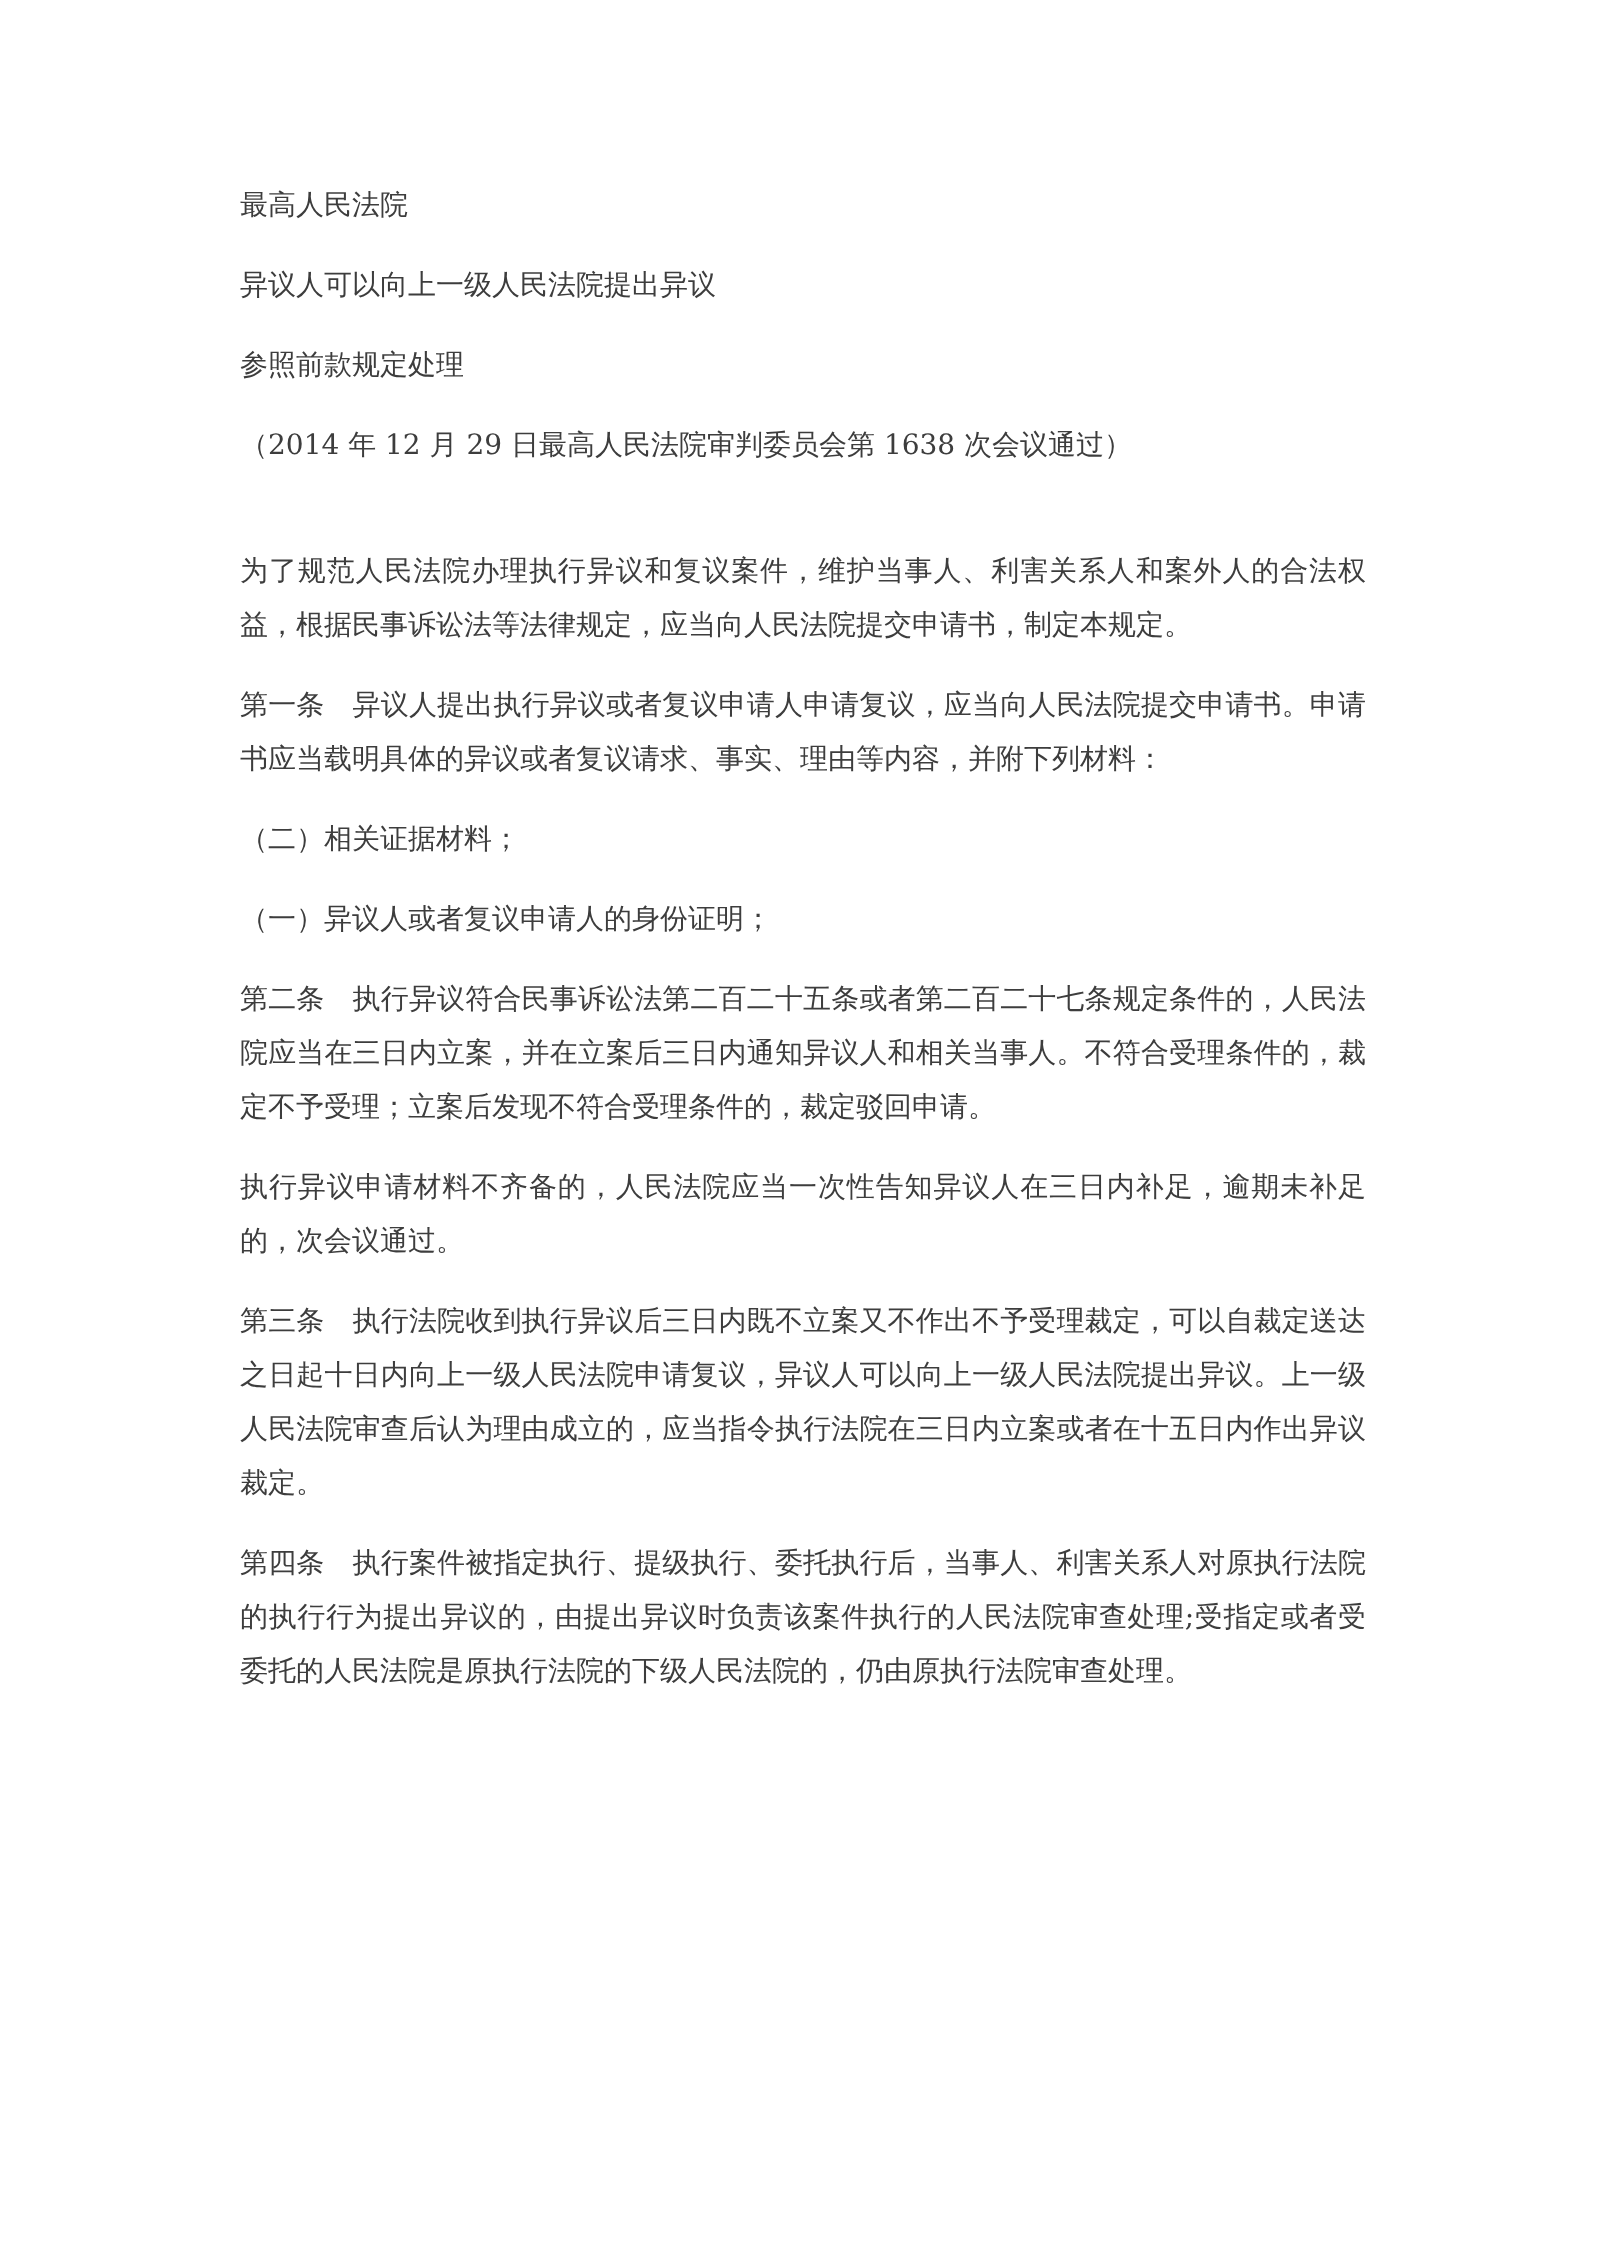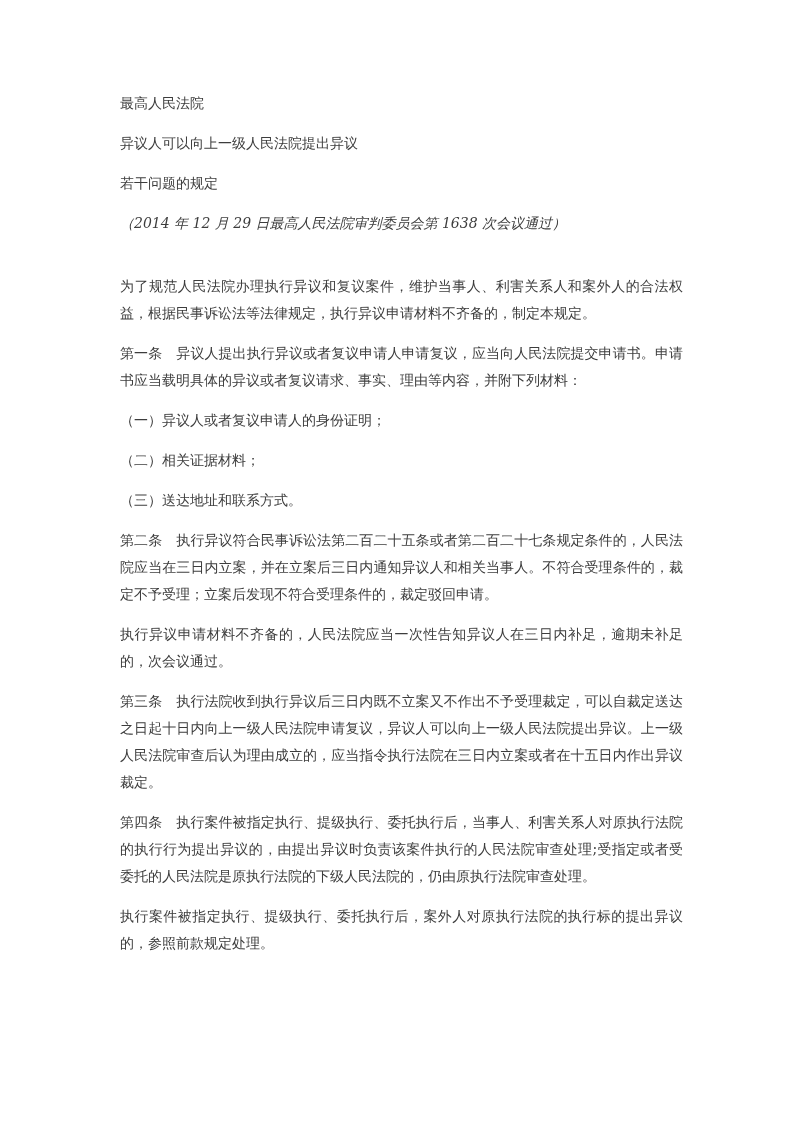--- a/index.html
+++ b/index.html
@@ -25,36 +25,33 @@
     font-size: 14px;
     line-height: 27px;
     text-align: justify;
   }
   .doc p {
     margin: 0 0 13px 0;
     word-break: break-all;
   }
   .doc p.meta {
     margin-bottom: 36px;
-    font-style: italic;
   }
 </style>
 </head>
 <body>
 
 <div class="page">
   <div class="doc">
     <p>最高人民法院</p>
     <p>异议人可以向上一级人民法院提出异议</p>
-    <p>若干问题的规定</p>
+    <p>参照前款规定处理</p>
     <p class="meta">（2014 年 12 月 29 日最高人民法院审判委员会第 1638 次会议通过）</p>
-    <p>为了规范人民法院办理执行异议和复议案件，维护当事人、利害关系人和案外人的合法权益，根据民事诉讼法等法律规定，执行异议申请材料不齐备的，制定本规定。</p>
+    <p>为了规范人民法院办理执行异议和复议案件，维护当事人、利害关系人和案外人的合法权益，根据民事诉讼法等法律规定，应当向人民法院提交申请书，制定本规定。</p>
     <p>第一条　异议人提出执行异议或者复议申请人申请复议，应当向人民法院提交申请书。申请书应当载明具体的异议或者复议请求、事实、理由等内容，并附下列材料：</p>
+    <p>（二）相关证据材料；</p>
     <p>（一）异议人或者复议申请人的身份证明；</p>
-    <p>（二）相关证据材料；</p>
-    <p>（三）送达地址和联系方式。</p>
     <p>第二条　执行异议符合民事诉讼法第二百二十五条或者第二百二十七条规定条件的，人民法院应当在三日内立案，并在立案后三日内通知异议人和相关当事人。不符合受理条件的，裁定不予受理；立案后发现不符合受理条件的，裁定驳回申请。</p>
     <p>执行异议申请材料不齐备的，人民法院应当一次性告知异议人在三日内补足，逾期未补足的，次会议通过。</p>
     <p>第三条　执行法院收到执行异议后三日内既不立案又不作出不予受理裁定，可以自裁定送达之日起十日内向上一级人民法院申请复议，异议人可以向上一级人民法院提出异议。上一级人民法院审查后认为理由成立的，应当指令执行法院在三日内立案或者在十五日内作出异议裁定。</p>
     <p>第四条　执行案件被指定执行、提级执行、委托执行后，当事人、利害关系人对原执行法院的执行行为提出异议的，由提出异议时负责该案件执行的人民法院审查处理;受指定或者受委托的人民法院是原执行法院的下级人民法院的，仍由原执行法院审查处理。</p>
-    <p>执行案件被指定执行、提级执行、委托执行后，案外人对原执行法院的执行标的提出异议的，参照前款规定处理。</p>
   </div>
 </div>
 
 </body></html>

